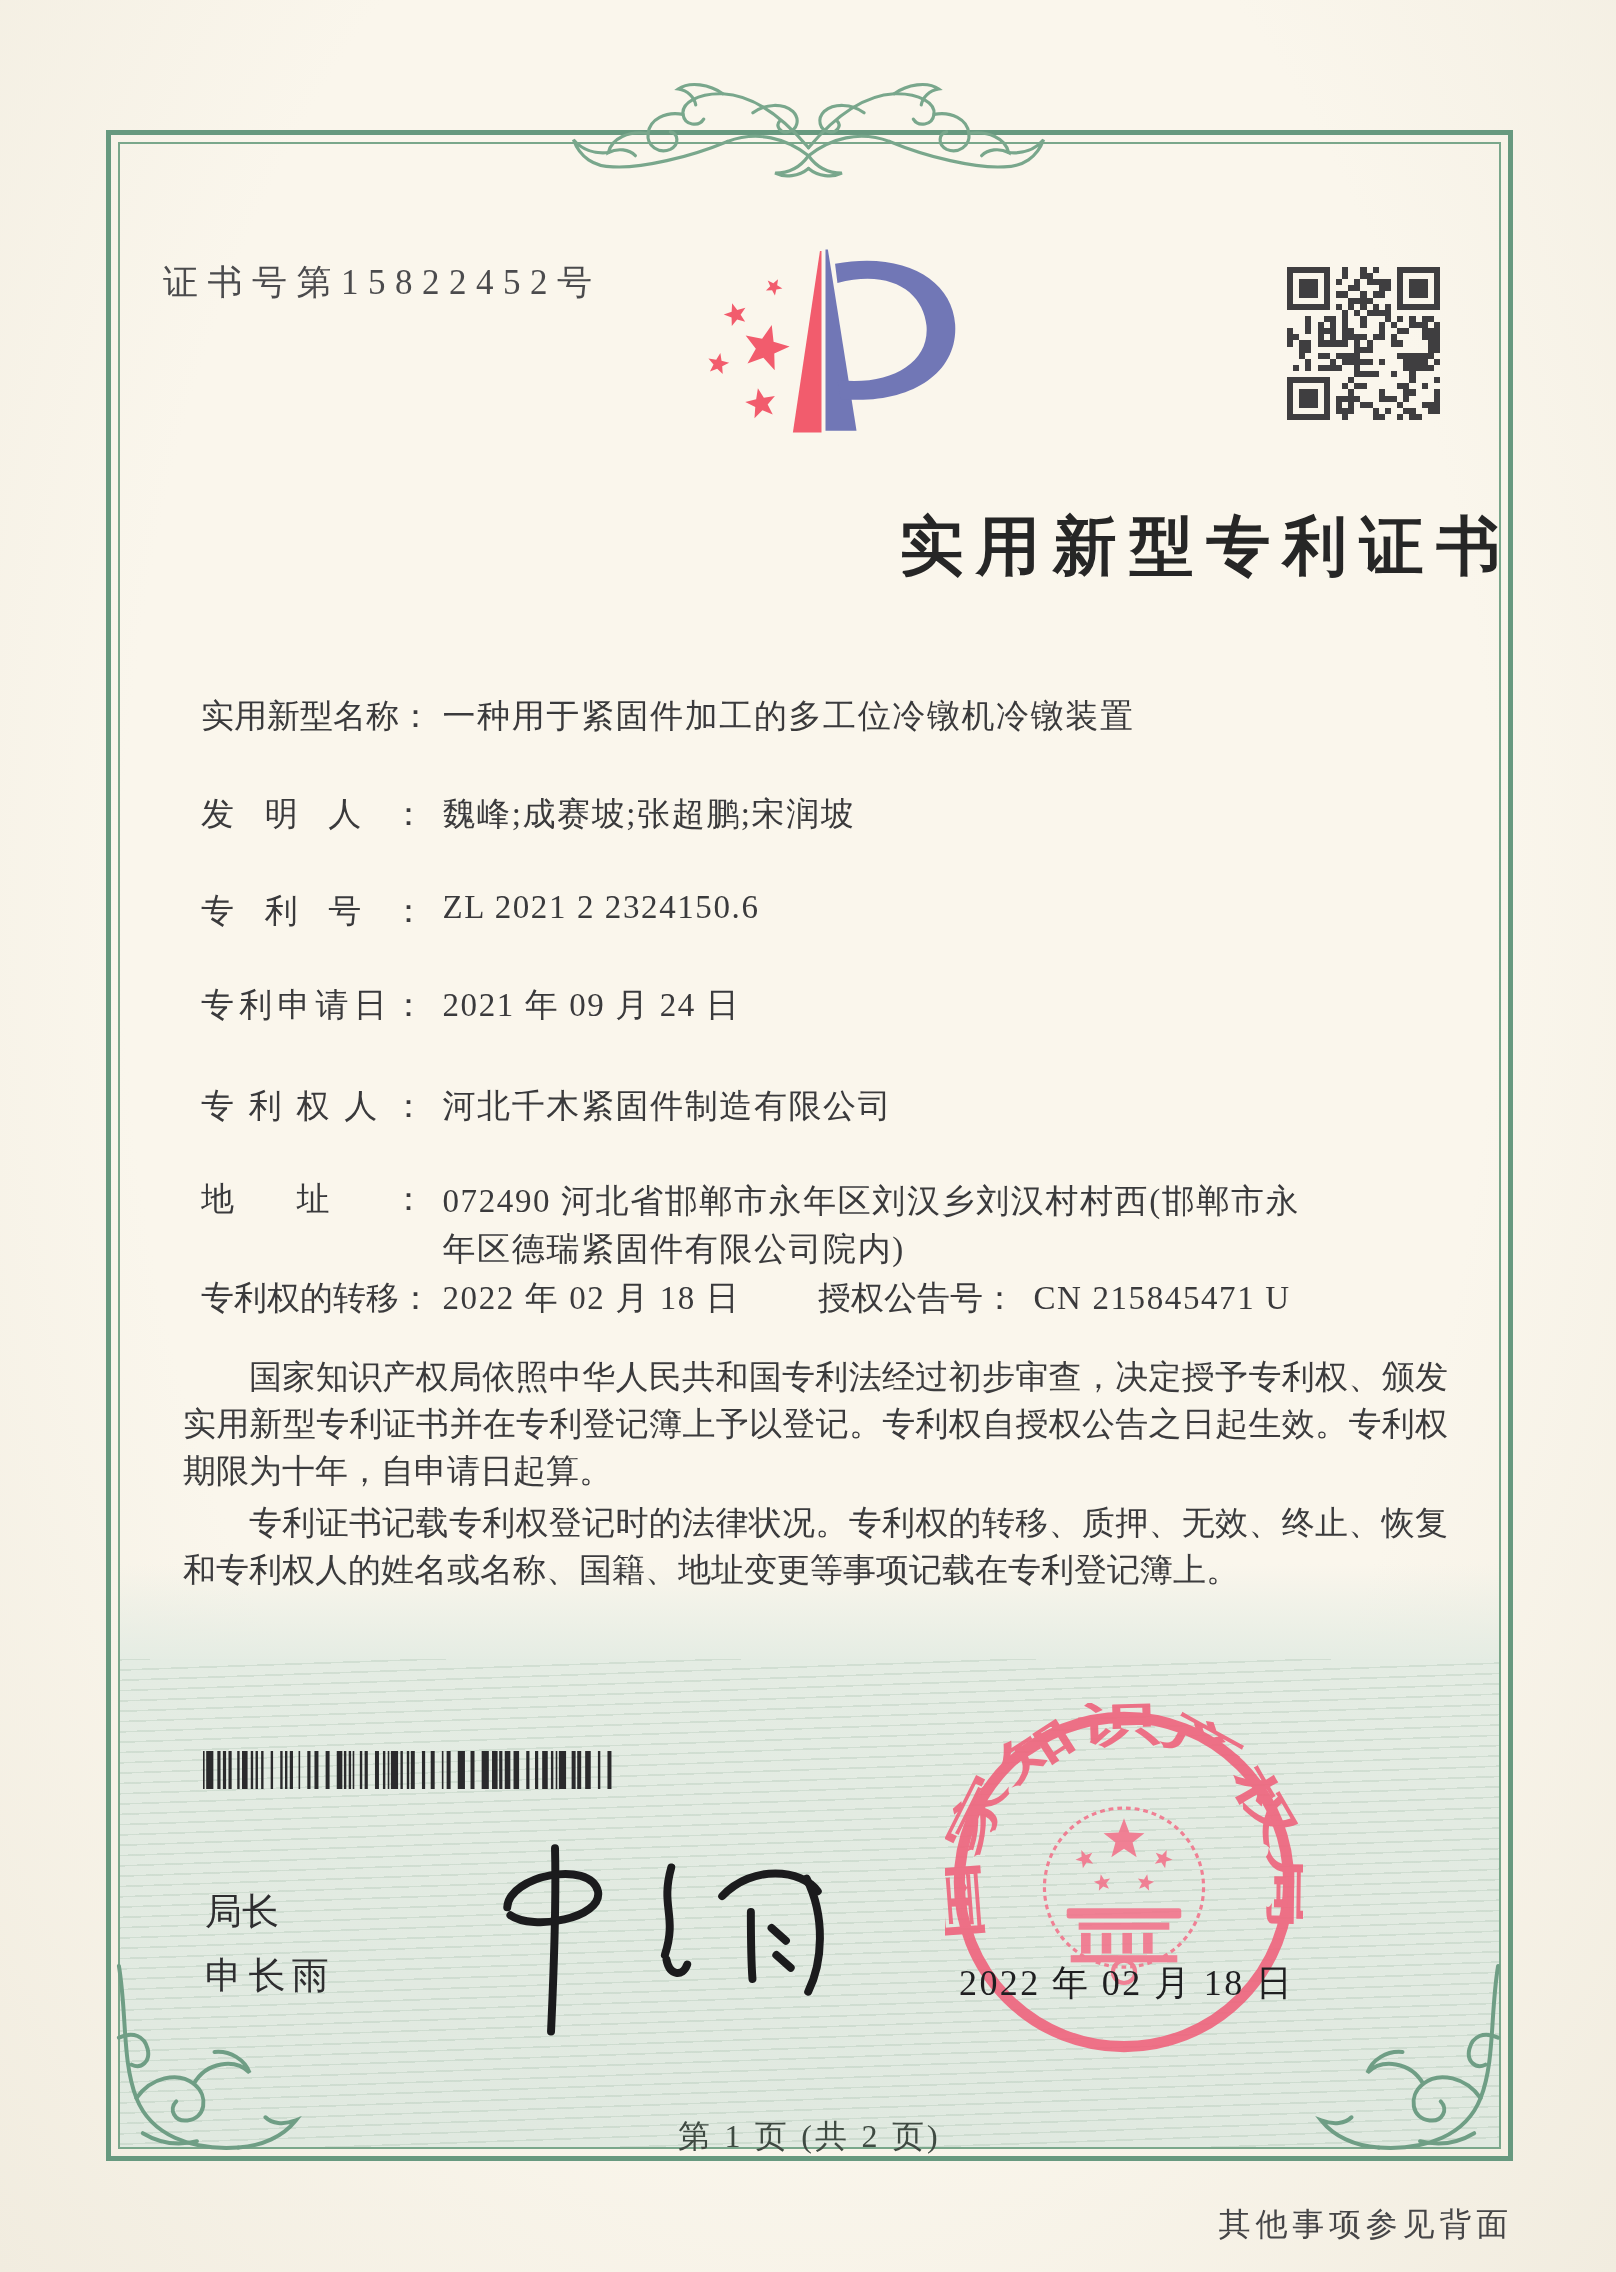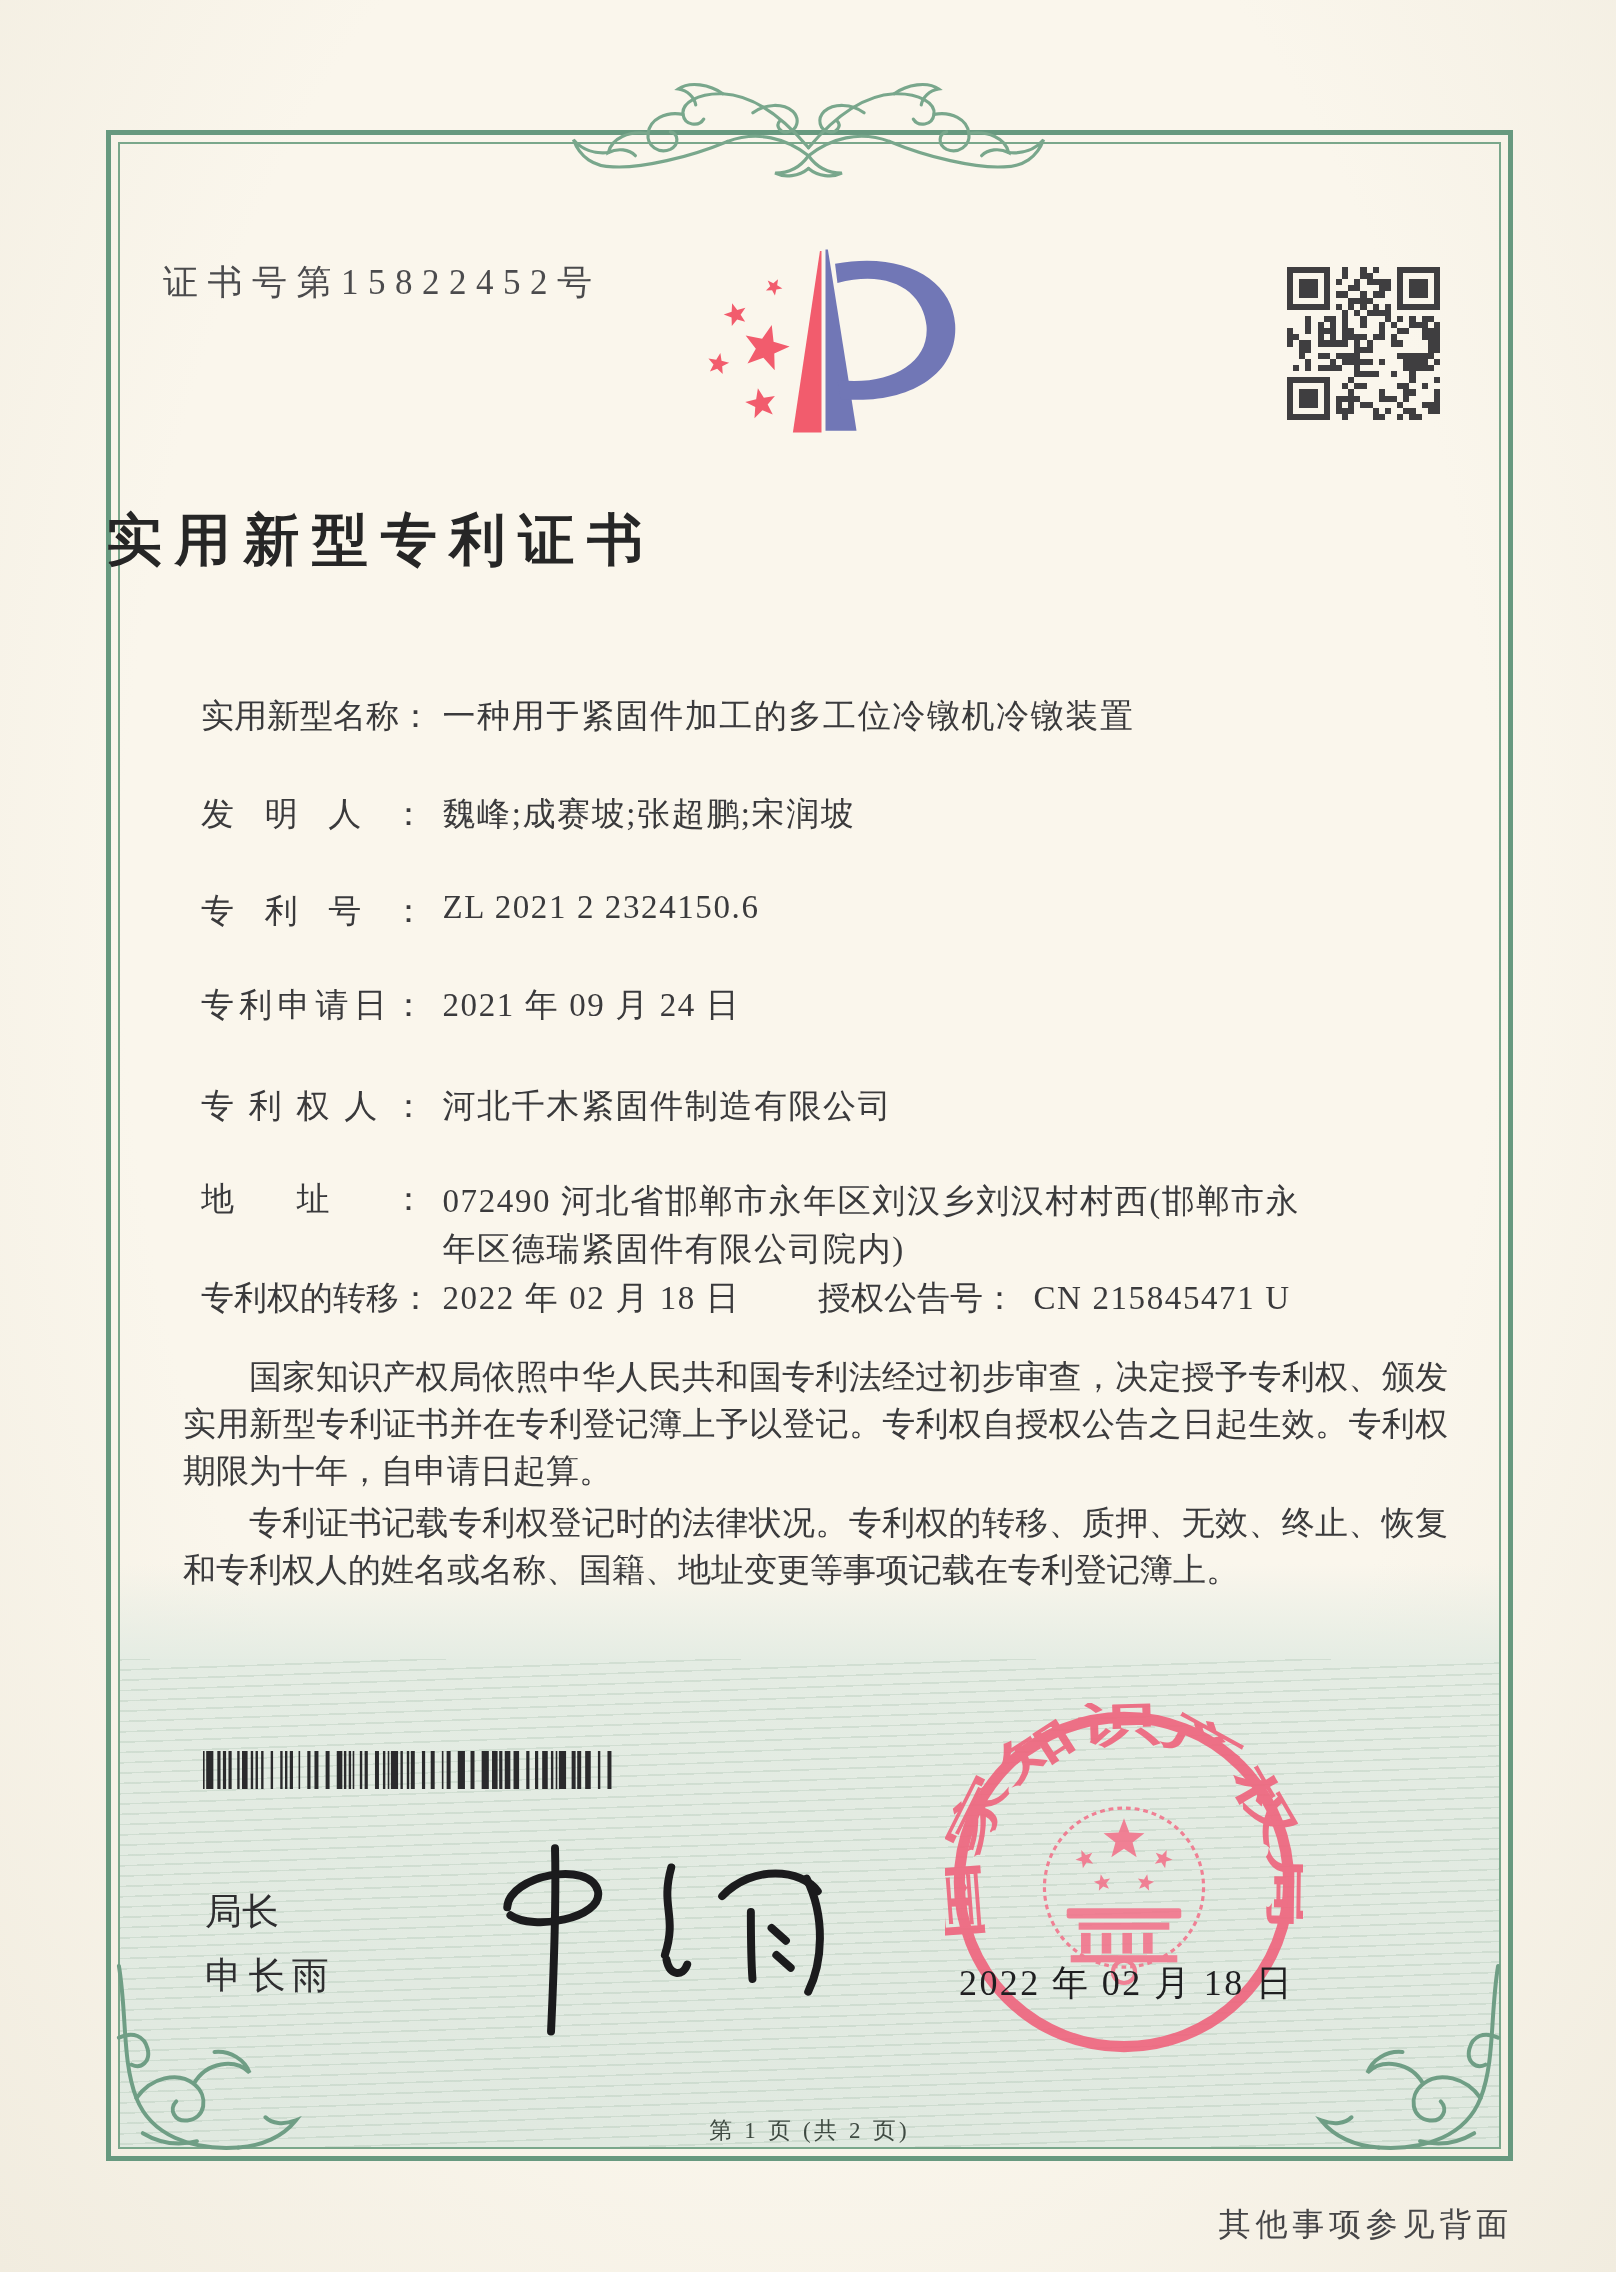--- a/index.html
+++ b/index.html
@@ -39,21 +39,21 @@
   }
   
   .cert-no{
     position:absolute;left:163px;top:259px;
     font-size:35px;letter-spacing:9.5px;color:#4b4b4d;text-align:right;
   }
   .logo{position:absolute;left:672px;top:227px;width:342px;height:247px;}
   .qr{position:absolute;left:1287px;top:267px;width:153px;height:153px;}
   .title{
     position:absolute;left:106px;top:503px;width:1407px;
-    text-align:left;font-size:56px;font-weight:600;color:#262626;
+    text-align:right;font-size:64px;font-weight:600;color:#262626;
     letter-spacing:12.7px;white-space:nowrap;
   }
   
   .field{
     position:absolute;left:201px;width:1257px;
     font-size:33px;color:#3a3a3c;white-space:nowrap;
   }
   .flabel{
     display:inline-block;width:224px;vertical-align:top;
     text-align:justify;text-align-last:justify;
@@ -72,21 +72,21 @@
   .commissioner-label{position:absolute;left:205px;top:1887px;font-size:37px;color:#2e2e30;}
   .commissioner-name{position:absolute;left:205px;top:1951px;font-size:37px;letter-spacing:6.4px;color:#2e2e30;}
   .signature{position:absolute;left:434px;top:1818px;width:414px;height:247px;}
   .seal{position:absolute;left:945px;top:1703px;width:358px;height:358px;}
   .seal-date{
     position:absolute;left:959px;top:1959px;width:334px;text-align:center;
     font-size:36px;color:#1f1f21;letter-spacing:2.4px;white-space:nowrap;
   }
   .page-info{
     position:absolute;left:106px;top:2115px;width:1407px;text-align:center;
-    font-size:23px;color:#3f4a42;letter-spacing:3.2px;
+    font-size:32px;color:#3f4a42;letter-spacing:3.2px;
   }
   .back-note{
     position:absolute;left:106px;top:2203px;width:1407px;text-align:right;
     font-size:32px;color:#454547;letter-spacing:4.8px;
   }
   .ornament{position:absolute;pointer-events:none;}
 </style>
 </head>
 <body>
 

